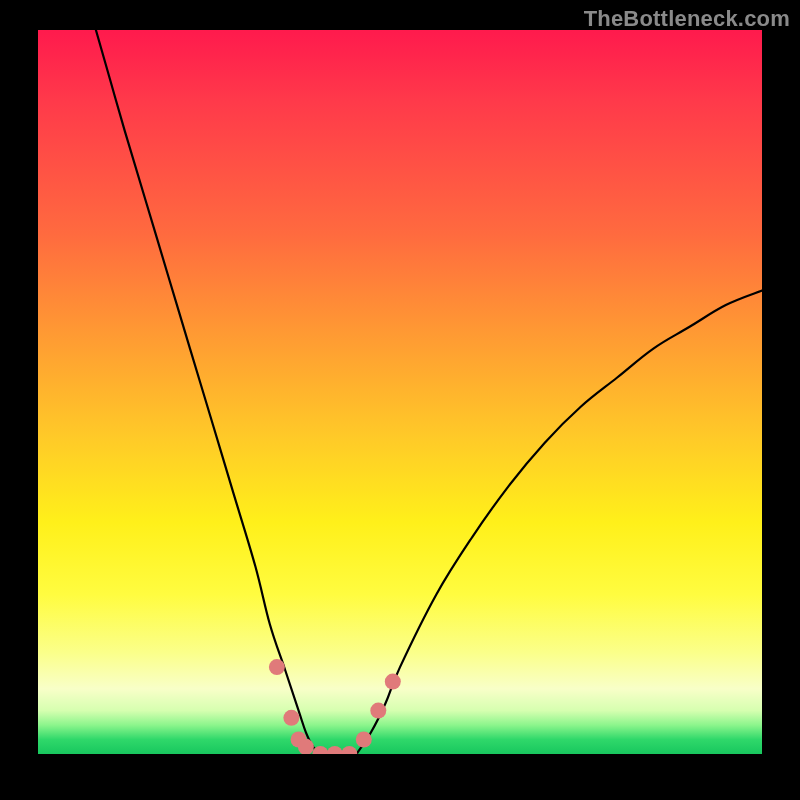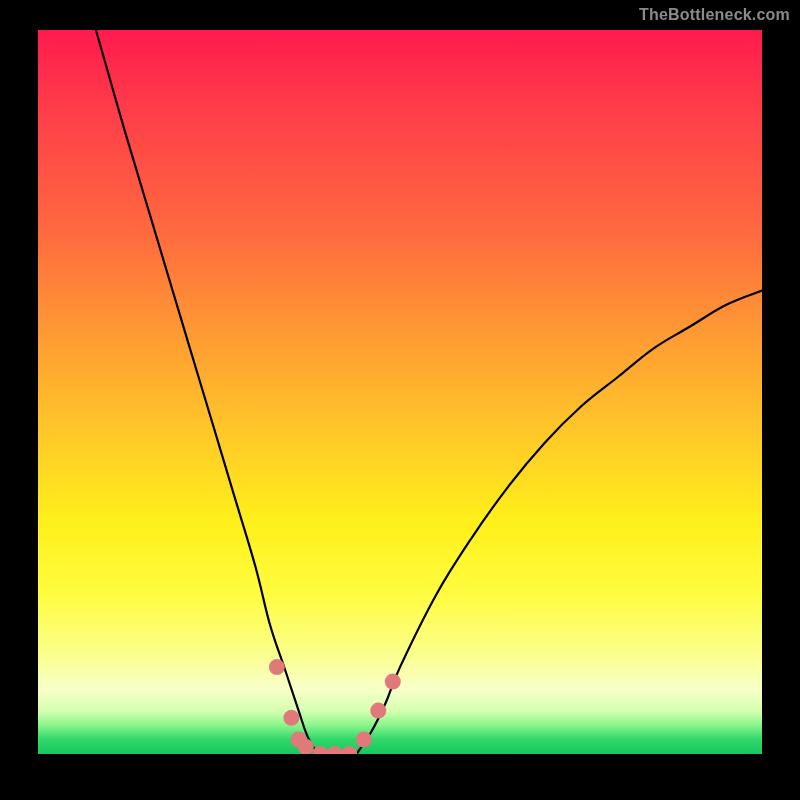--- a/index.html
+++ b/index.html
@@ -41,21 +41,21 @@
       #8cf58c 96%,
       #2fd86a 98%,
       #18c75e 100%
     );
   }
   .watermark {
     position: absolute;
     top: 6px;
     right: 10px;
     color: #8a8a8a;
-    font-size: 16px;
+    font-size: 22px;
     font-weight: 600;
     letter-spacing: 0.2px;
   }
   svg.curve {
     position: absolute;
     top: 0;
     left: 0;
     width: 724px;
     height: 724px;
   }

